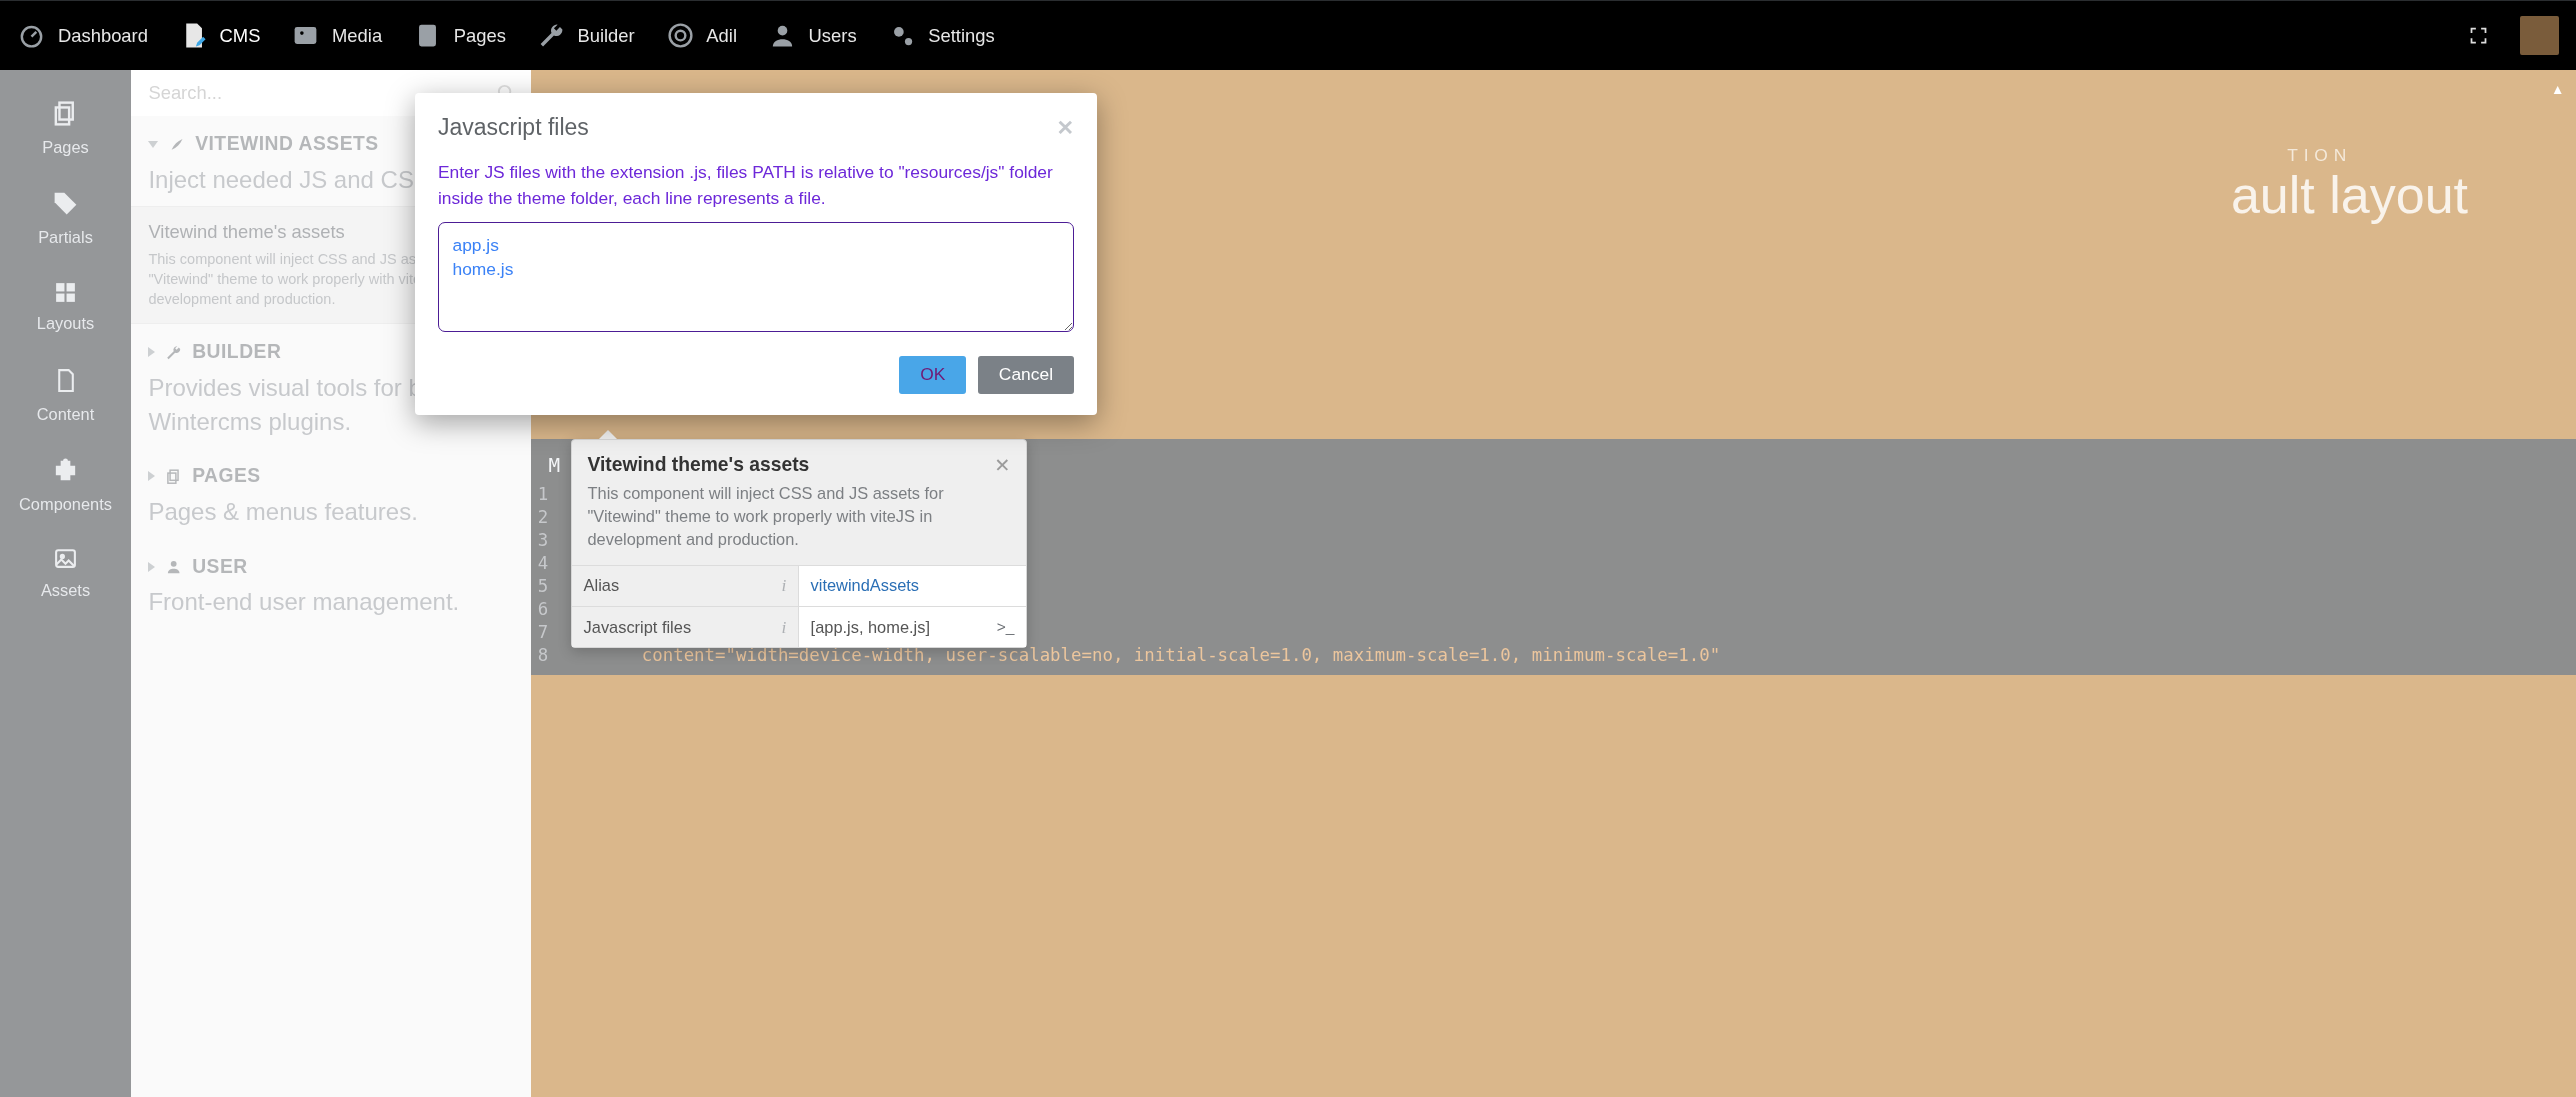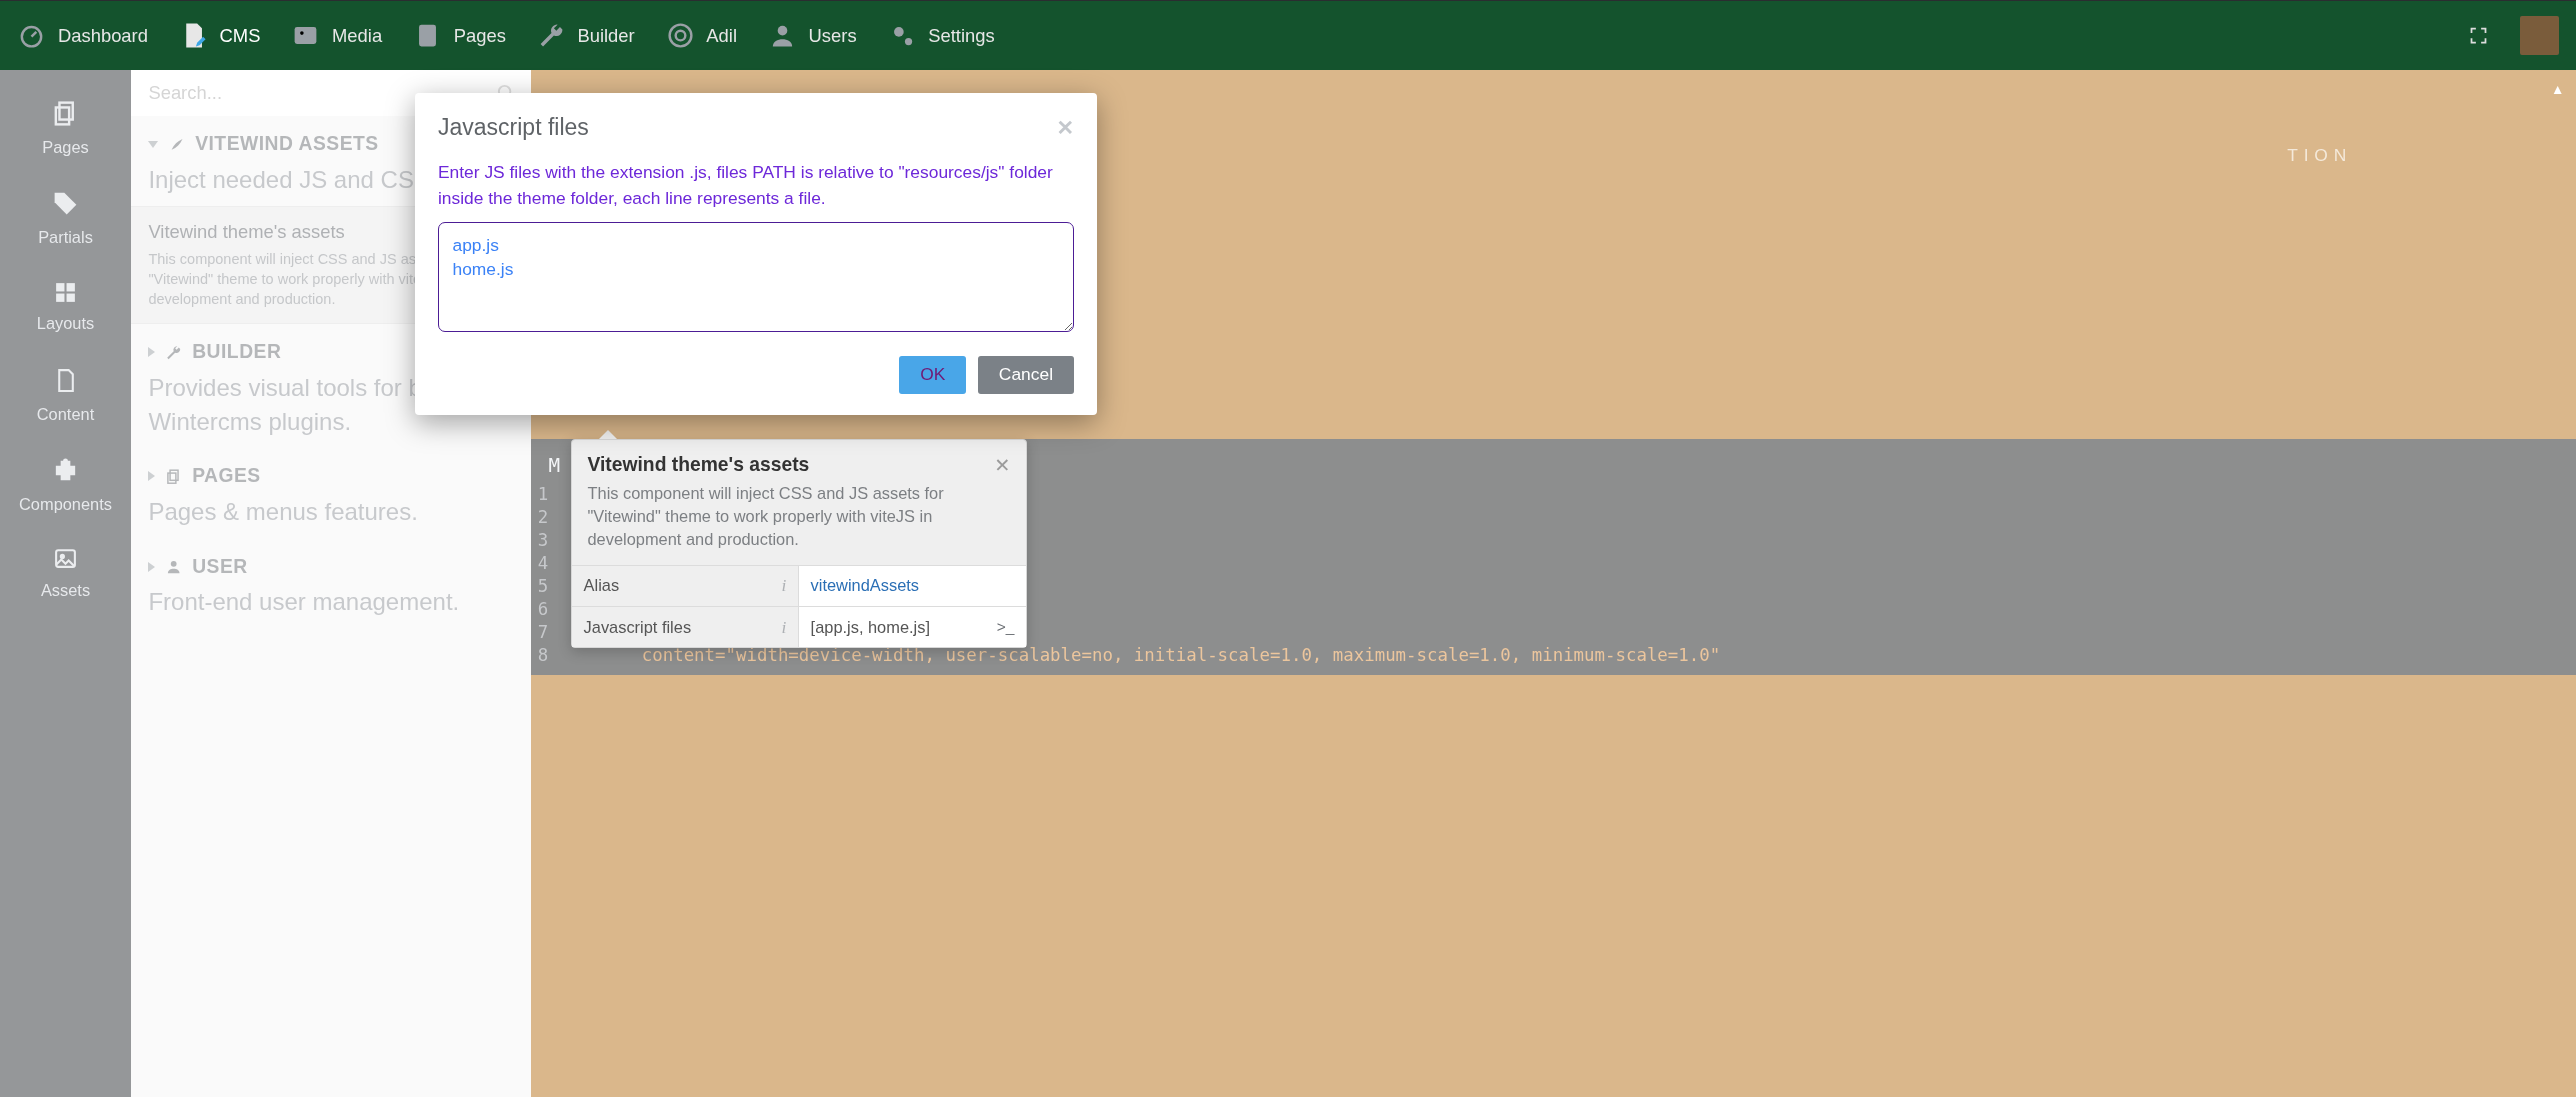--- a/index.html
+++ b/index.html
@@ -1,20 +1,20 @@
 <!DOCTYPE html>
 <html><head>
 <meta charset="utf-8">
 <style>
 * { box-sizing: border-box; margin: 0; padding: 0; }
 html, body { height: 100%; font-family: -apple-system, BlinkMacSystemFont, "Segoe UI", Helvetica, Arial, sans-serif; overflow: hidden; }
 body { background: #2b2e31; color: #e0e0e0; }
 
 
-.topbar { background: #14532d; height: 70px; display: flex; align-items: center; padding: 0 17.4px; gap: 31px; border-top: 1.9px solid #2a2d30; }
+.topbar { background: #000000; height: 70px; display: flex; align-items: center; padding: 0 17.4px; gap: 31px; border-top: 1.9px solid #2a2d30; }
 .topbar .nav-item { display: flex; align-items: center; gap: 11.6px; color: #e7e7e7; font-size: 18.4px; cursor: pointer; }
 .topbar .nav-item.active { color: #fff; }
 .topbar .nav-item .icon { width: 29px; height: 29px; display: flex; align-items: center; justify-content: center; color: #9aa0a6; }
 .topbar .spacer { flex: 1; }
 .topbar .avatar { width: 39px; height: 39px; background: #7a5c3b; border-radius: 1.9px; }
 .topbar .fs-toggle { width: 21px; height: 21px; color: #ddd; }
 
 
 .leftrail { position: absolute; top: 70px; left: 0; width: 131px; bottom: 0; background: #2a2e33; padding-top: 17.4px; }
 .rail-item { display: flex; flex-direction: column; align-items: center; gap: 9.7px; padding: 11.6px 0 21px 0; color: #cfd3d8; cursor: pointer; font-size: 16.4px; }
@@ -288,20 +288,21 @@
       <span>USER</span>
     </div>
     <div class="desc">Front-end user management.</div>
   </div>
 </div>
 
 <div class="main">
   <div class="banner">
     <span class="right-collapse">▲</span>
     <div class="eyebrow">TION</div>
+    <div class="title">ault layout</div>
   </div>
   <div class="code">
     <div class="sectionlabel">M</div>
     <div class="codeline"><span class="gutter">1</span></div>
     <div class="codeline"><span class="gutter">2</span></div>
     <div class="codeline"><span class="gutter">3</span></div>
     <div class="codeline"><span class="gutter">4</span></div>
     <div class="codeline"><span class="gutter">5</span></div>
     <div class="codeline"><span class="gutter">6</span></div>
     <div class="codeline"><span class="gutter">7</span></div>

